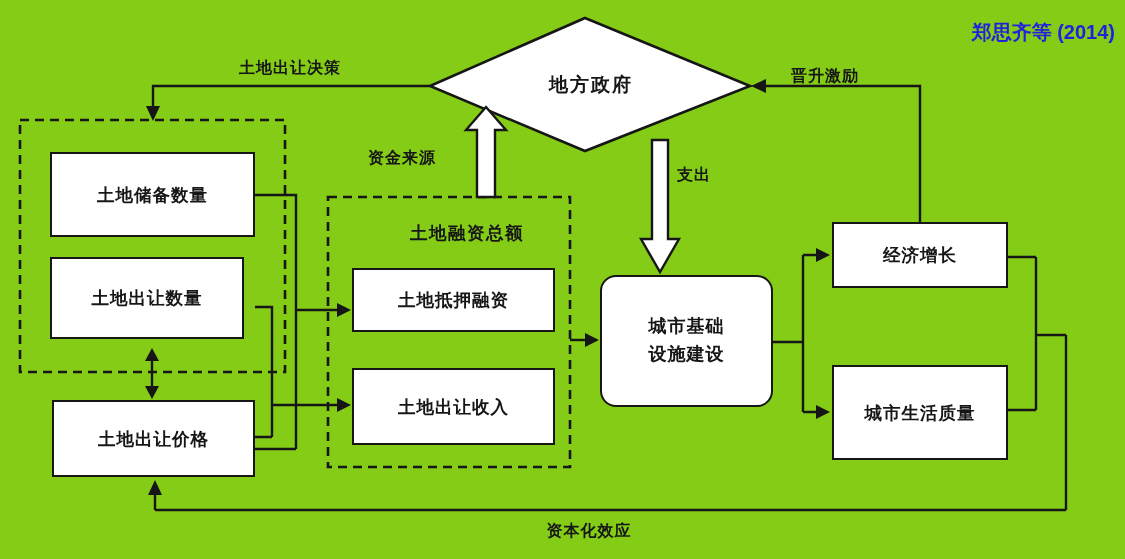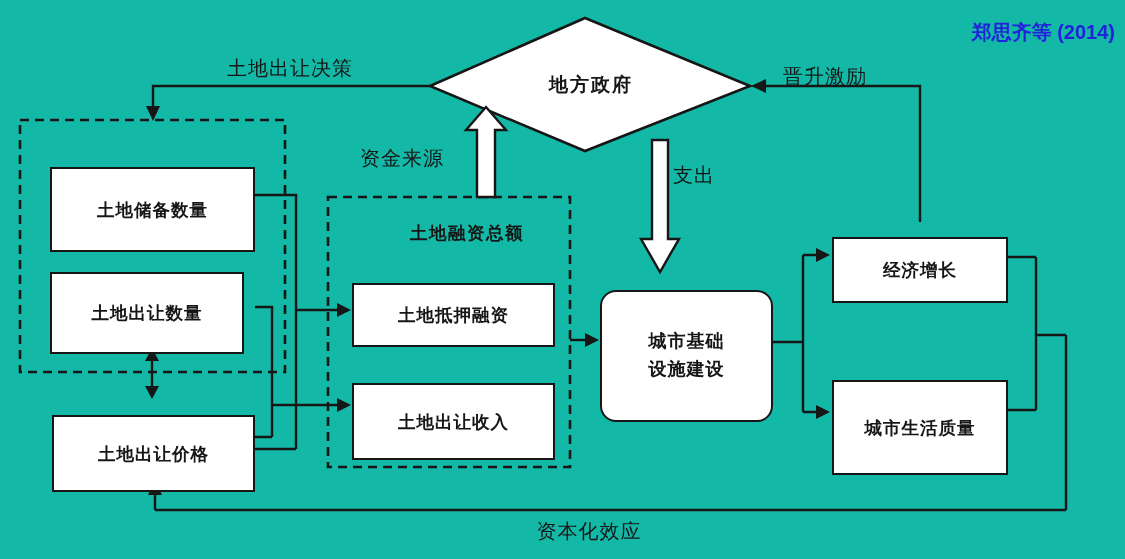--- a/index.html
+++ b/index.html
@@ -1,33 +1,32 @@
 <!DOCTYPE html>
 <html><head>
 <meta charset="utf-8">
 <style>
   html,body { margin:0; padding:0; background:#ffffff; }
   #stage {
     position:relative; width:1125px; height:559px;
-    background:#14b8a6; overflow:hidden;
+    background:#84cc16; overflow:hidden;
     font-family:"Liberation Sans", sans-serif;
     color:#161616;
   }
   #wires { position:absolute; left:0; top:0; z-index:1; }
   .node {
     position:absolute; z-index:2; box-sizing:border-box;
     border:2.6px solid #161616; background:#ffffff;
     display:flex; align-items:center; justify-content:center;
     font-size:17.5px; font-weight:700; letter-spacing:1px;
     text-align:center;
-    margin-top:15px;
   }
   .edge-label {
     position:absolute; z-index:3; transform:translate(-50%,-50%);
-    font-size:20px; font-weight:400; letter-spacing:1px; white-space:nowrap;
+    font-size:16px; font-weight:700; letter-spacing:1px; white-space:nowrap;
   }
   .group-title {
     position:absolute; z-index:3; transform:translate(-50%,-50%);
     font-size:17.5px; font-weight:700; letter-spacing:1.5px; white-space:nowrap;
   }
   #diamond-label {
     position:absolute; z-index:3; transform:translate(-50%,-50%);
     font-size:19px; font-weight:700; letter-spacing:2px; white-space:nowrap;
   }
   #citation {

